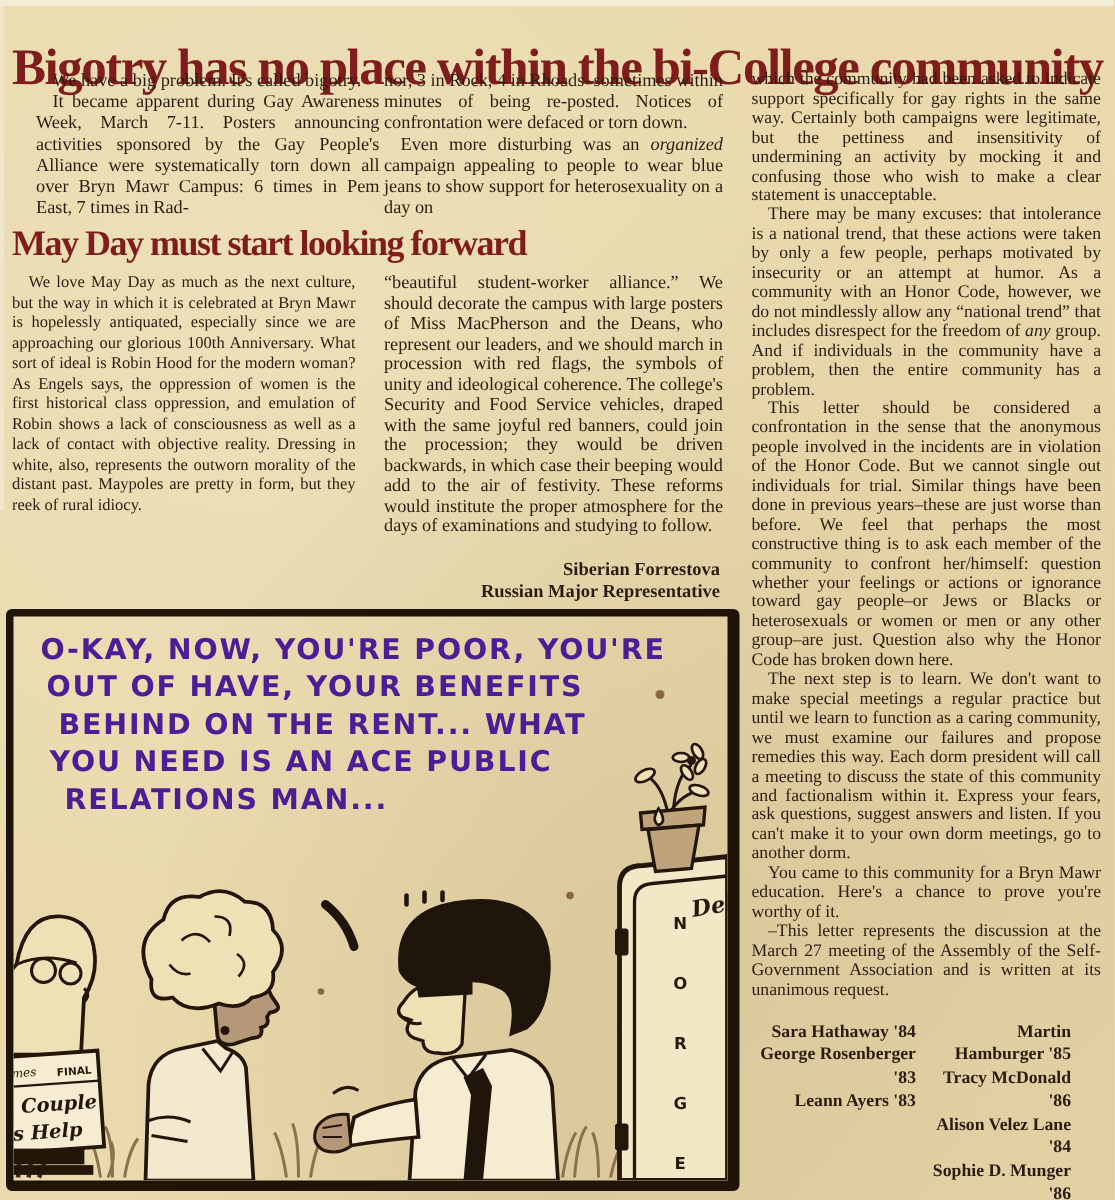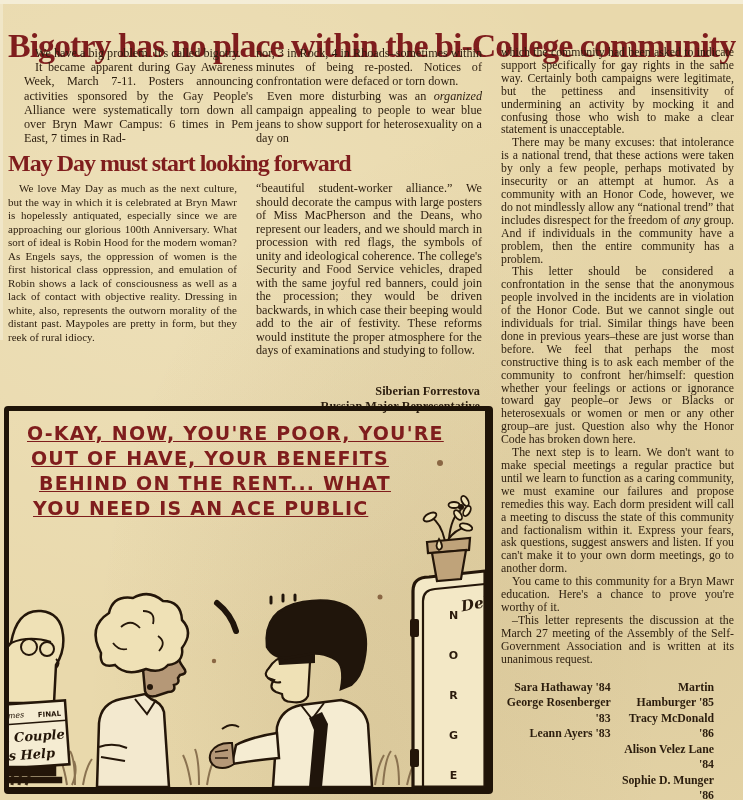--- a/index.html
+++ b/index.html
@@ -26,38 +26,38 @@
   .col{position:absolute;text-align:justify;}
   .col p{margin:0;padding:0;}
   .indent{text-indent:11px;}
   .b1{font-size:12.2px;line-height:14.2px;}
   #big-col1{left:24px;top:46px;width:229px;}
   #big-col2{left:256px;top:46px;width:226px;}
   #col3{left:501px;top:46px;width:233px;font-size:11.8px;line-height:12.9px;}
   #may-col1{left:8px;top:182px;width:229px;font-size:11px;line-height:13.5px;}
   #may-col2{left:256px;top:182px;width:226px;font-size:12.2px;line-height:13.5px;}
 
-  .byline{margin-top:26px;text-align:right;font-weight:700;font-size:12.3px;line-height:15px;padding-right:2px;}
+  .byline{margin-top:14px;text-align:right;font-weight:700;font-size:12.3px;line-height:15px;padding-right:2px;}
 
   .sig-block{margin-top:14px;display:flex;gap:8px;font-weight:700;font-size:11.8px;line-height:15.5px;}
   .sig-col{text-align:right;}
   .sig-col.left{flex:1.15;}
   .sig-col.right{flex:1;padding-right:20px;}
 
   
   #comic{
     position:absolute;left:4px;top:406px;width:489px;height:388px;
     box-sizing:border-box;
     border:5px solid #1f1408;border-right-width:8px;border-bottom-width:7px;
     border-radius:4px;overflow:hidden;
     background:transparent;
   }
   #comic .speech{position:absolute;left:0;top:10px;z-index:3;
     font-family:"DejaVu Sans", sans-serif;font-weight:600;font-size:19px;
-    letter-spacing:1.2px;line-height:25px;color:#7f1d1d;white-space:nowrap;text-decoration:underline;}
+    letter-spacing:1.2px;line-height:25px;color:#4c1d95;white-space:nowrap;}
   #comic .speech div:nth-child(1){margin-left:18px;}
   #comic .speech div:nth-child(2){margin-left:22px;}
   #comic .speech div:nth-child(3){margin-left:30px;}
   #comic .speech div:nth-child(4){margin-left:24px;}
   #comic .speech div:nth-child(5){margin-left:34px;}
   #comic .speech div:nth-child(6){margin-left:116px;}
   #comic svg{position:absolute;left:0;top:0;z-index:1;}
   .fridge-brand{
     position:absolute;left:438px;top:198px;z-index:2;
     writing-mode:vertical-rl;text-orientation:upright;
@@ -124,20 +124,21 @@
     <div>Russian Major Representative</div>
   </div>
 </div>
 
 <div id="comic">
   <div class="speech">
     <div>O-KAY, NOW, YOU'RE POOR, YOU'RE</div>
     <div>OUT OF HAVE, YOUR BENEFITS</div>
     <div>BEHIND ON THE RENT... WHAT</div>
     <div>YOU NEED IS AN ACE PUBLIC</div>
+    <div>RELATIONS MAN...</div>
   </div>
 
   <div class="fridge-brand">NORGE</div>
   <div class="fridge-script">Del</div>
 
   <svg width="476" height="376" viewBox="0 0 476 376">
 
     <g fill="#8a6744">
       <circle cx="431" cy="52" r="3"></circle>
       <circle cx="371" cy="186" r="2.5"></circle>

